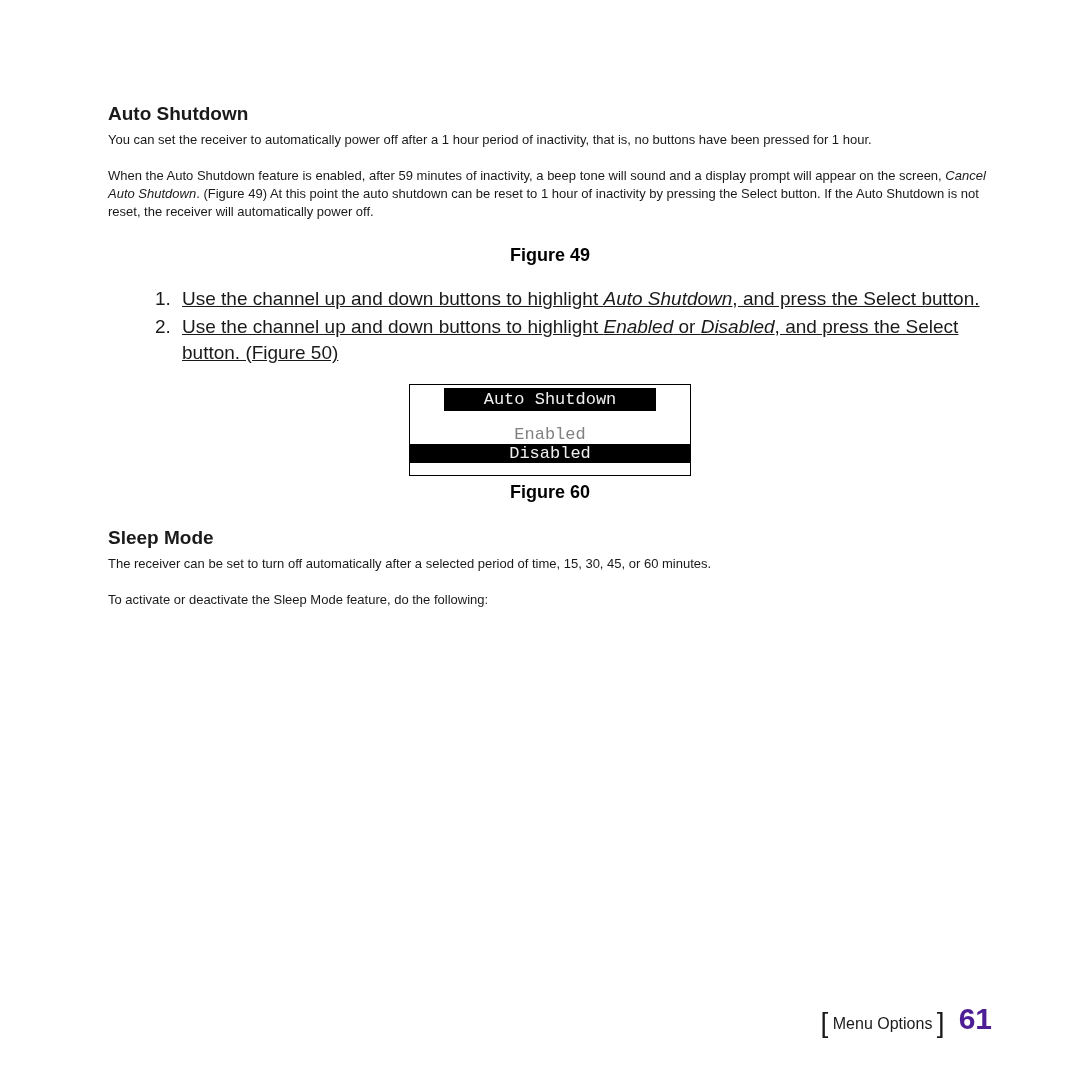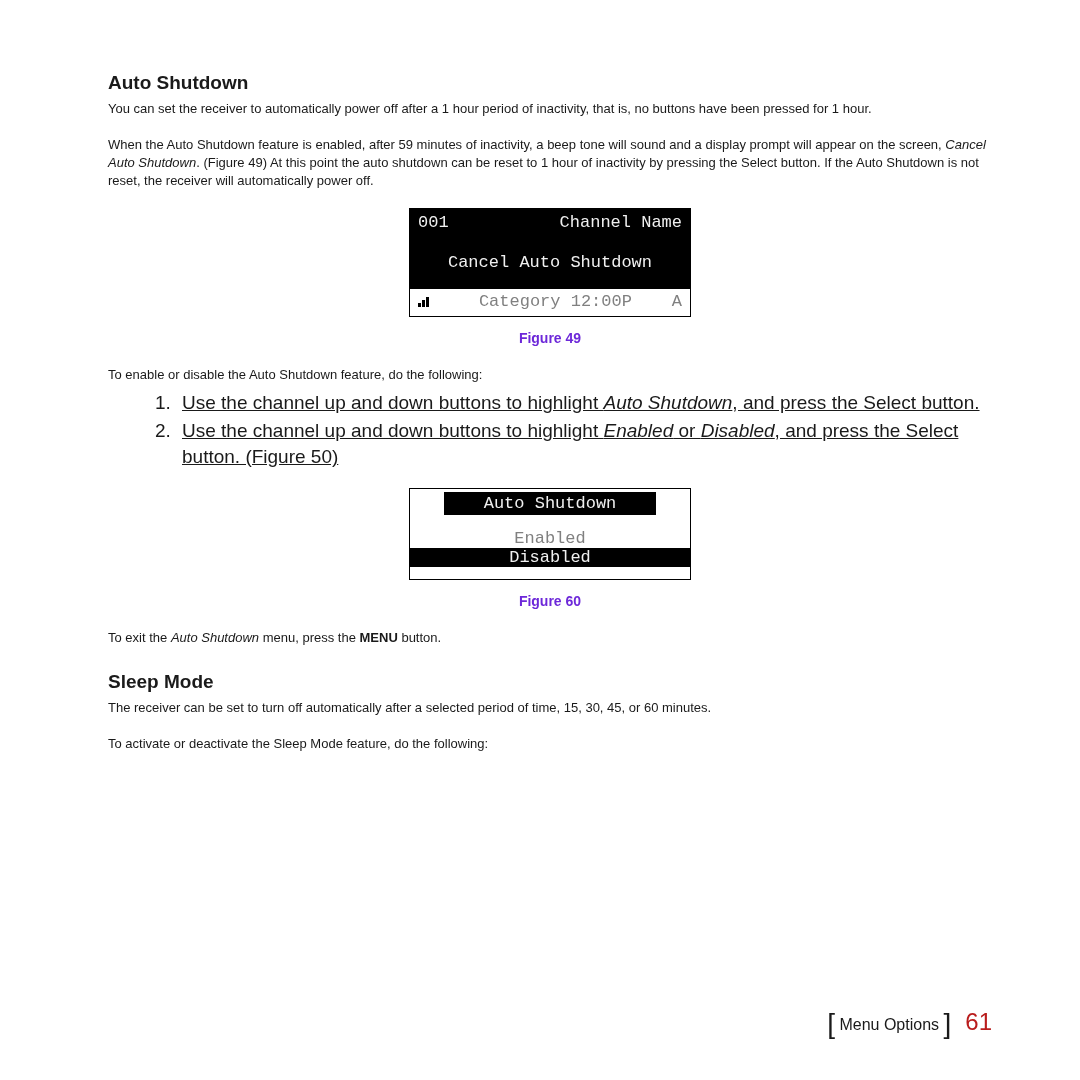--- a/index.html
+++ b/index.html
@@ -8,21 +8,21 @@
     width: 1080px;
     height: 1080px;
     background: #fff;
     font-family: "Helvetica Neue", Helvetica, Arial, sans-serif;
     color: #1a1a1a;
   }
   .page {
     box-sizing: border-box;
     width: 1080px;
     height: 1080px;
-    padding: 72px 88px 40px 108px;
+    padding: 103px 88px 40px 108px;
     position: relative;
   }
   .heading {
     font-weight: 700;
     font-size: 19px;
     margin: 0 0 6px 0;
   }
   .para {
     font-size: 13px;
     line-height: 1.38;
@@ -45,24 +45,24 @@
   }
 
   
   .figwrap {
     display: flex;
     flex-direction: column;
     align-items: center;
     margin: 8px 0 20px 0;
   }
   .figcap {
-    font-size: 14px;
+    font-size: 18px;
     font-weight: 700;
-    margin-top: 13px;
-    color: #6d28d9;
+    margin-top: 6px;
+    color: #000000;
   }
 
   
   .lcd49 {
     width: 280px;
     background: #fff;
     border: 1px solid #000;
     display: flex;
     flex-direction: column;
     font-family: "Courier New", monospace;
@@ -139,84 +139,62 @@
     font-weight: 400;
   }
   .footer-bracket {
     font-size: 28px;
     font-weight: 400;
     line-height: 1;
     position: relative;
     top: 3px;
   }
   .footer-pagenum {
-    font-size: 24px;
-    font-weight: 400;
-    color: #b91c1c;
+    font-size: 30px;
+    font-weight: 700;
+    color: #4c1d95;
   }
 </style>
 </head>
 <body>
 
 <div class="page">
 
   <p class="heading">Auto Shutdown</p>
 
   <p class="para">You can set the receiver to automatically power off after a 1 hour period of inactivity, that is, no buttons have been pressed for 1 hour.</p>
 
   <p class="para">
     <span>When the Auto Shutdown feature is enabled, after 59 minutes of inactivity, a beep tone will sound and a display prompt will appear on the screen, </span><span class="ital">Cancel Auto Shutdown</span><span>.  (Figure 49) At this point the auto shutdown can be reset to 1 hour of inactivity by pressing the Select button. If the Auto Shutdown is not reset, the receiver will automatically power off.</span>
   </p>
 
   <div class="figwrap">
-    <div class="lcd49">
-      <div class="lcd-row lcd-dark">
-        <span>001</span>
-        <span>Channel Name</span>
-      </div>
-      <div class="lcd-row lcd-mid">
-        <span>Cancel Auto Shutdown</span>
-      </div>
-      <div class="lcd-foot">
-        <span class="sig-icon">
-            <span></span>
-            <span></span>
-            <span></span>
-          </span>
-        <span class="lcd-foot-text">Category 12:00P</span>
-        <span class="lcd-foot-right">A</span>
-      </div>
-    </div>
     <div class="figcap">Figure 49</div>
   </div>
 
-  <p class="para" style="margin-bottom:6px;">To enable or disable the Auto Shutdown feature, do the following:</p>
   <ol class="ol">
     <li>
       <span>Use the channel up and down buttons to highlight </span><span class="ital">Auto Shutdown</span><span>, and press the Select button.</span>
     </li>
     <li>
       <span>Use the channel up and down buttons to highlight </span><span class="ital">Enabled</span><span> or </span><span class="ital">Disabled</span><span>, and press the Select button. (Figure 50)</span>
     </li>
   </ol>
 
   <div class="figwrap">
     <div class="lcd50">
       <div class="lcd50-title">Auto Shutdown</div>
       <div class="lcd50-gap"></div>
       <div class="lcd50-opt unsel">Enabled</div>
       <div class="lcd50-opt sel">Disabled</div>
       <div class="lcd50-bottom"></div>
     </div>
     <div class="figcap">Figure 60</div>
   </div>
 
-  <p class="para">
-    <span>To exit the </span><span class="ital">Auto Shutdown</span><span> menu, press the </span><span class="bold">MENU</span><span> button.</span>
-  </p>
 
   <p class="heading" style="margin-top:24px;">Sleep Mode</p>
 
   <p class="para">The receiver can be set to turn off automatically after a selected period of time, 15, 30, 45, or 60 minutes.</p>
 
   <p class="para" style="">To activate or deactivate the Sleep Mode feature, do the following:</p>
 
   <div class="footer">
     <span>
       <span class="footer-bracket">[</span>

